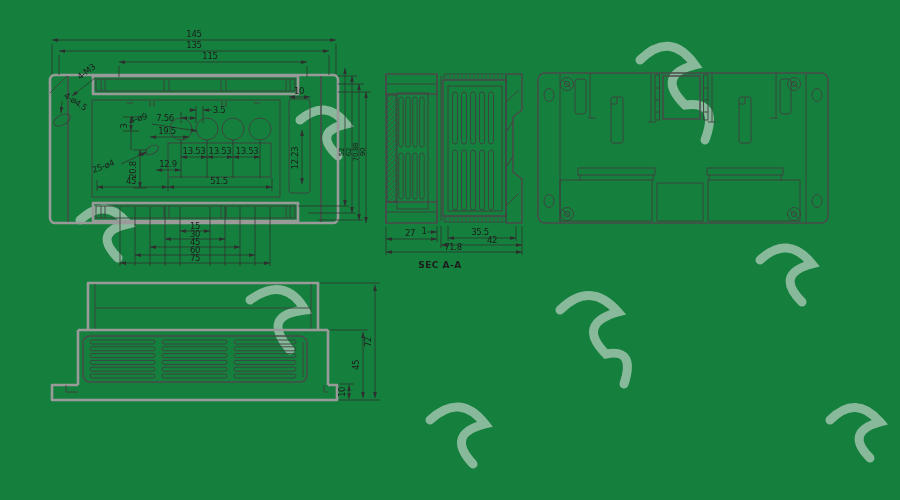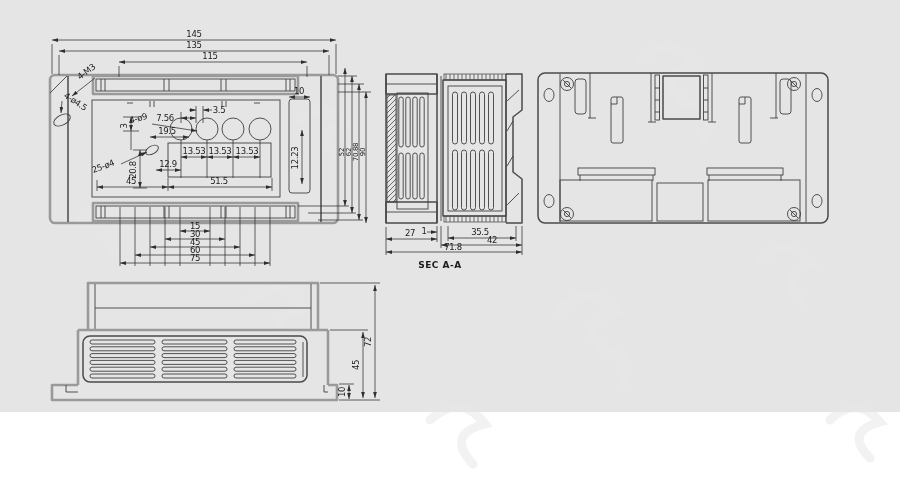--- a/index.html
+++ b/index.html
@@ -1,16 +1,16 @@
 <!DOCTYPE html>
 <html><head>
 <meta charset="utf-8">
 <style>
   html,body{margin:0;padding:0;background:#fff;width:900px;height:500px;overflow:hidden}
-  #sheet{position:relative;width:900px;height:412px;background:#e5e5e5}
+  #sheet{position:relative;width:900px;height:500px;background:#15803d}
   svg{position:absolute;left:0;top:0}
   svg text{font-family:"DejaVu Sans","Liberation Sans",sans-serif;fill:#1c1c1c}
   .dt{font-size:8.5px;text-anchor:middle;letter-spacing:-0.3px}
   .dts{font-size:7px;text-anchor:middle;letter-spacing:-0.3px}
   .sec{font-size:9px;font-weight:bold;text-anchor:middle;letter-spacing:0.5px}
   .othick{stroke:#9a9a9a;stroke-width:2.6;fill:none;stroke-linejoin:round}
   .omed{stroke:#4a4a4a;stroke-width:1.5;fill:none;stroke-linejoin:round}
   .thin{stroke:#3f3f3f;stroke-width:0.9;fill:none}
   .dim{stroke:#2e2e2e;stroke-width:0.75;fill:none}
   .wm{stroke:#e7e7e7;stroke-width:9;fill:none;stroke-linecap:round;opacity:.55}

